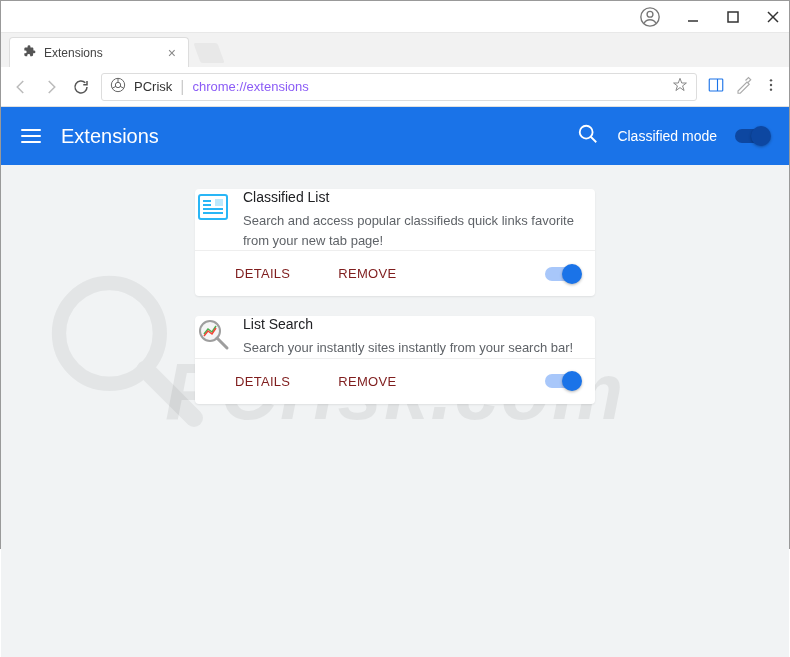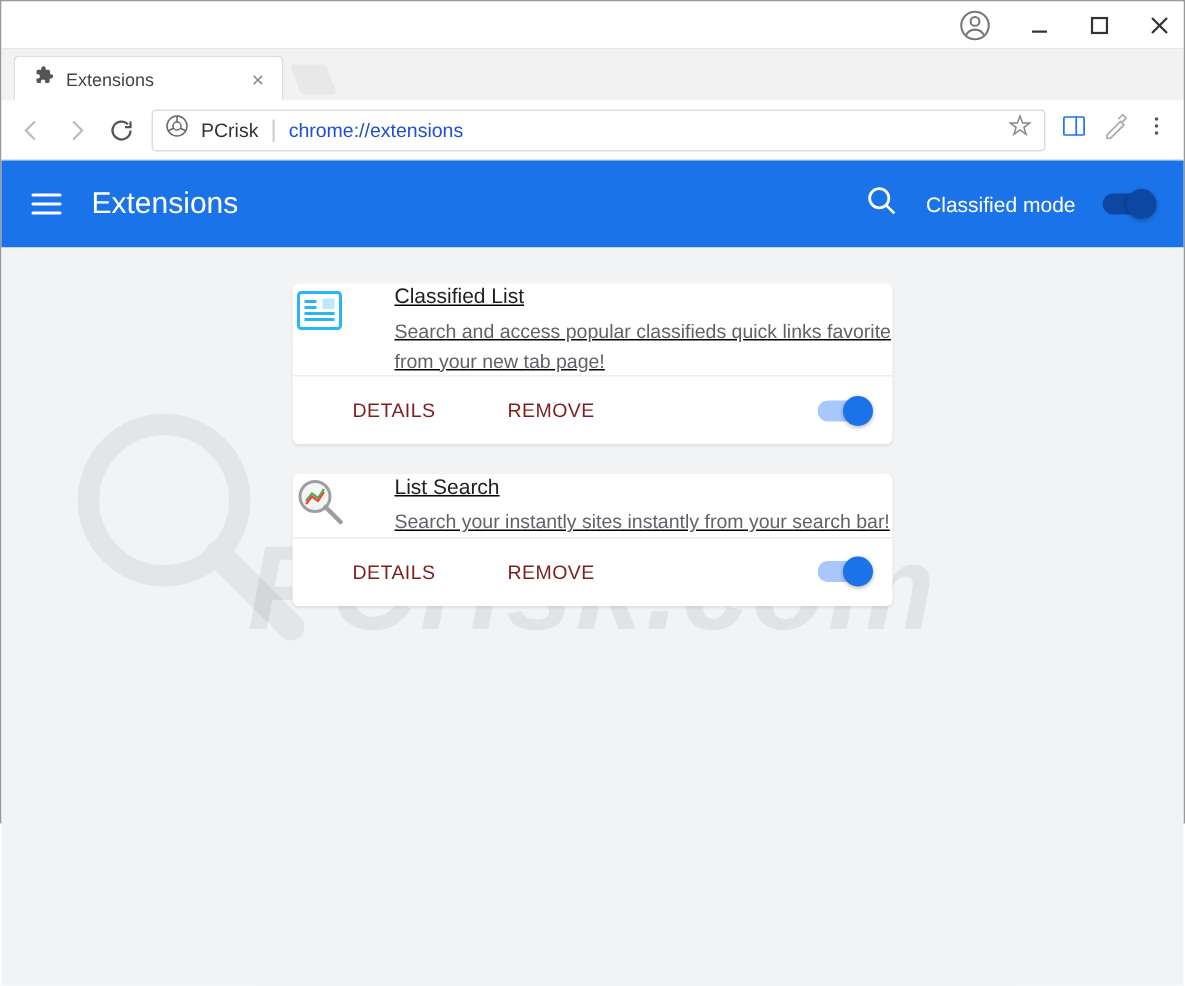--- a/index.html
+++ b/index.html
@@ -15,39 +15,39 @@
 .tab-title { font-size: 12px; color: #444; flex: 1; }
 .tab-close { font-size: 14px; color: #888; cursor: pointer; }
 .new-tab { width: 24px; height: 20px; background: #e8e8e8; margin-left: 8px; margin-bottom: 4px; transform: skewX(20deg); border-radius: 2px; }
 
 
 .toolbar { height: 40px; background: #fff; display: flex; align-items: center; padding: 0 10px; gap: 10px; border-bottom: 1px solid #e0e0e0; }
 .nav-btn { width: 20px; height: 20px; display: flex; align-items: center; justify-content: center; color: #aaa; }
 .nav-btn.active { color: #555; }
 .omnibox { flex: 1; height: 28px; border: 1px solid #ddd; border-radius: 3px; display: flex; align-items: center; padding: 0 8px; gap: 8px; }
 .chrome-label { font-size: 13px; color: #333; }
-.url-text { font-size: 13px; color: #1d4ed8; }
+.url-text { font-size: 13px; color: #8b5cf6; }
 .omni-right { margin-left: auto; display: flex; gap: 10px; align-items: center; }
 
 
 .page-header { height: 58px; background: #1a73e8; display: flex; align-items: center; padding: 0 20px; color: #fff; }
 .hamburger { width: 20px; height: 14px; display: flex; flex-direction: column; justify-content: space-between; margin-right: 20px; cursor: pointer; }
 .hamburger span { height: 2px; background: #fff; border-radius: 1px; }
 .page-title { font-size: 20px; font-weight: 400; }
 .header-right { margin-left: auto; display: flex; align-items: center; gap: 18px; }
 .dev-toggle { width: 34px; height: 14px; background: #0d47a1; border-radius: 10px; position: relative; cursor: pointer; }
 .dev-toggle::after { content: ''; position: absolute; right: -2px; top: -3px; width: 20px; height: 20px; background: #0d47a1; border-radius: 50%; box-shadow: 0 1px 3px rgba(0,0,0,.3); }
 
 
 .content { background: #f1f3f4; height: 493px; padding: 24px; display: flex; flex-direction: column; align-items: center; gap: 20px; position: relative; }
 .watermark { position: absolute; inset: 0; display: flex; align-items: center; justify-content: center; pointer-events: none; opacity: 0.06; font-size: 80px; font-weight: 700; font-style: italic; color: #000; letter-spacing: 2px; transform: translateY(-20px); }
 .watermark-mag { position: absolute; left: 40px; top: 100px; width: 180px; height: 180px; opacity: 0.05; pointer-events: none; }
 
 .card { width: 400px; background: #fff; border-radius: 4px; box-shadow: 0 1px 2px rgba(0,0,0,.08); position: relative; z-index: 1; }
-.card-body { display: flex; gap: 32px; text-decoration: underline; }
+.card-body { display: flex; gap: 12px; }
 .ext-icon { width: 36px; height: 36px; flex-shrink: 0; }
 .ext-info { flex: 1; }
 .ext-name { font-size: 14px; color: #202124; margin-bottom: 6px; }
 .ext-desc { font-size: 13px; color: #5f6368; line-height: 1.5; }
 .card-footer { border-top: 1px solid #eee; height: 46px; display: flex; align-items: center; padding: 0 16px; gap: 24px; }
 .card-btn { font-size: 13px; color: #7f1d1d; font-weight: 400; letter-spacing: 0.3px; cursor: pointer; margin-left: 24px; }
 .ext-toggle { margin-left: auto; width: 34px; height: 14px; background: #a8c7fa; border-radius: 10px; position: relative; cursor: pointer; }
 .ext-toggle::after { content: ''; position: absolute; right: -3px; top: -3px; width: 20px; height: 20px; background: #1a73e8; border-radius: 50%; box-shadow: 0 1px 3px rgba(0,0,0,.3); }
 
 

